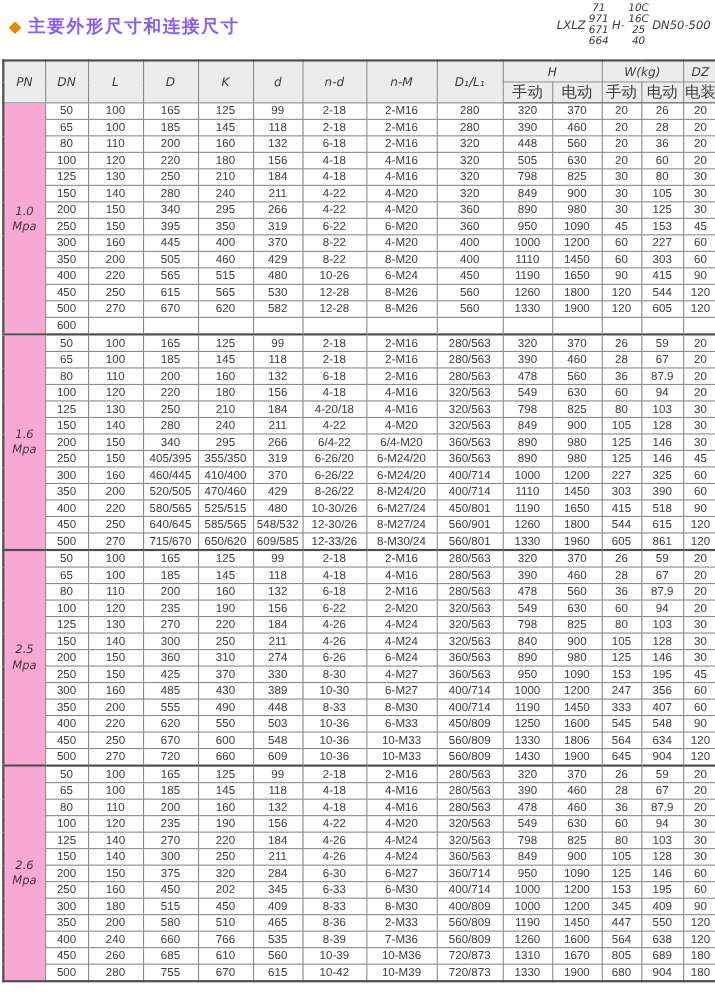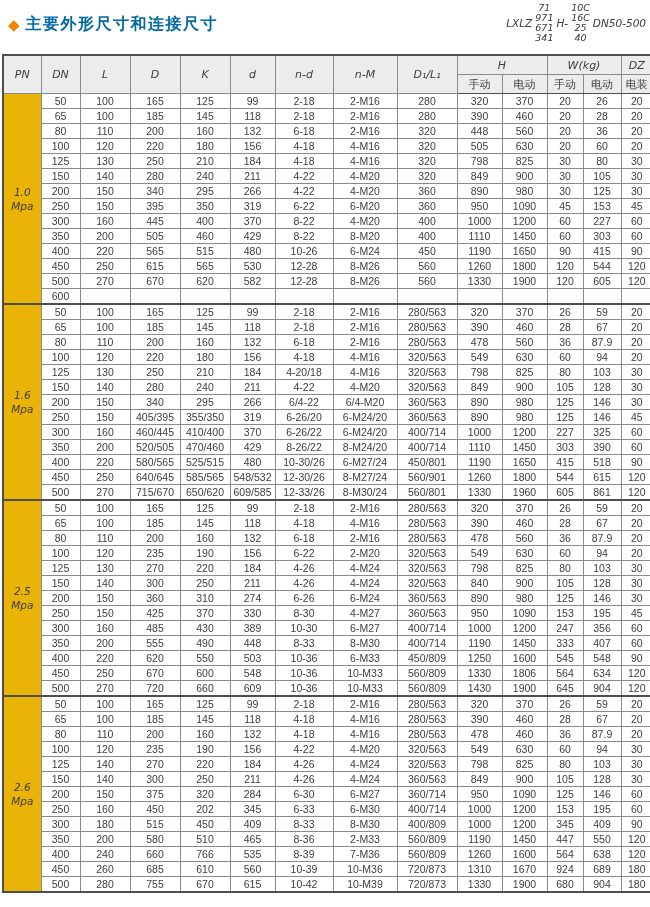--- a/index.html
+++ b/index.html
@@ -7,67 +7,67 @@
     position:relative; width:650px; height:907px; background:#ffffff;
     font-family:"Liberation Sans", sans-serif; color:#3d3d3d; overflow:hidden;
   }
   .header-bar {
     display:flex; justify-content:space-between; align-items:flex-start;
     padding:2px 4px 0 8px; height:54px; box-sizing:border-box;
   }
   .title-row { display:flex; align-items:center; gap:6px; margin-top:12px; }
   .diamond { color:#ee8700; font-size:15px; line-height:15px; }
   .page-title {
-    color:#0369a1; font-weight:bold; font-size:16px; letter-spacing:1.5px;
+    color:#8b5cf6; font-weight:bold; font-size:16px; letter-spacing:1.5px;
     font-family:"DejaVu Sans","Liberation Sans",sans-serif;
   }
   .model-note {
     display:flex; align-items:center; gap:3px; font-style:italic; color:#3a3a3a;
     font-size:10.5px; margin-top:1px; font-family:"DejaVu Sans","Liberation Sans",sans-serif;
   }
   .stack { display:flex; flex-direction:column; align-items:center; }
   .stack span { font-size:9.5px; line-height:10px; }
   .spec-table {
     border-collapse:collapse; table-layout:fixed; width:646px; margin:0 2px;
     border:2px solid #4e4e4e;
   }
   .spec-table th, .spec-table td {
     border:1px solid #8a8a8a; text-align:center; vertical-align:middle;
     padding:0; overflow:hidden; white-space:nowrap; color:#3d3d3d;
   }
   .spec-table thead th {
     background:#ececec; font-weight:normal; font-style:italic; font-size:11px;
     height:18px; font-family:"DejaVu Sans","Liberation Sans",sans-serif;
   }
-  .spec-table thead th.cjk { font-style:normal; font-size:11px; }
+  .spec-table thead th.cjk { font-style:normal; font-size:14px; }
   .spec-table thead tr:last-child th { border-bottom:1px solid #4e4e4e; }
   .spec-table tbody td { font-size:10.5px; height:14px; line-height:14px; }
   .pn-cell {
-    font-style:italic; font-size:11px; line-height:13px; background:#eab308;
+    font-style:italic; font-size:11px; line-height:13px; background:#f9a8d4;
     font-family:"DejaVu Sans","Liberation Sans",sans-serif;
   }
   .section-start td { border-top:2px solid #4e4e4e; }
 </style>
 </head>
 <body>
 
 <div class="page">
 
   <div class="header-bar">
     <div class="title-row">
       <span class="diamond">◆</span>
       <span class="page-title">主要外形尺寸和连接尺寸</span>
     </div>
     <div class="model-note">
       <span>LXLZ</span>
       <span class="stack">
         <span>71</span>
         <span>971</span>
         <span>671</span>
-        <span>341</span>
+        <span>664</span>
       </span>
       <span>H-</span>
       <span class="stack">
         <span>10C</span>
         <span>16C</span>
         <span>25</span>
         <span>40</span>
       </span>
       <span>DN50-500</span>
     </div>
@@ -899,21 +899,21 @@
           <td>450</td>
           <td>260</td>
           <td>685</td>
           <td>610</td>
           <td>560</td>
           <td>10-39</td>
           <td>10-M36</td>
           <td>720/873</td>
           <td>1310</td>
           <td>1670</td>
-          <td>924</td>
+          <td>805</td>
           <td>689</td>
           <td>180</td>
         </tr>
         <tr>
           <td>500</td>
           <td>280</td>
           <td>755</td>
           <td>670</td>
           <td>615</td>
           <td>10-42</td>

